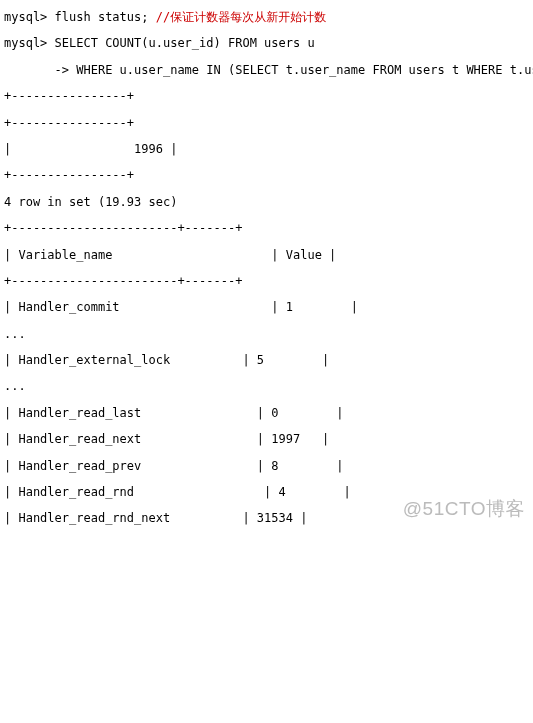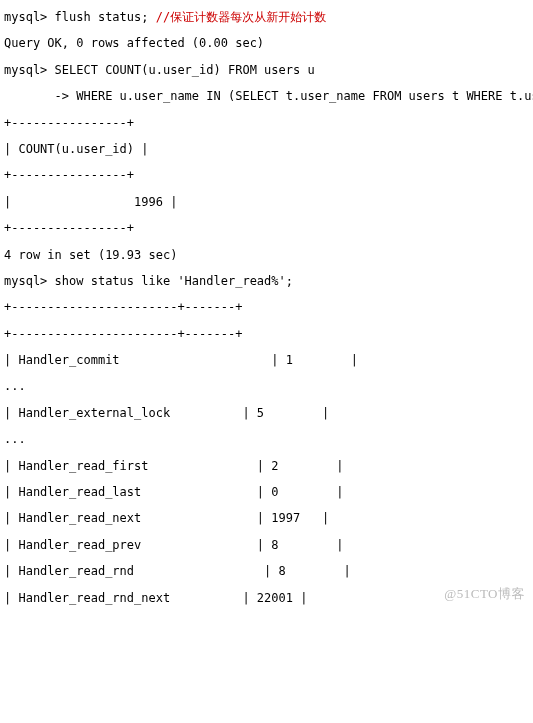--- a/index.html
+++ b/index.html
@@ -14,49 +14,46 @@
     box-sizing: border-box;
     position: relative;
   }
   .line { white-space: pre; }
   .comment { color: #cc0000; }
   .watermark {
     position: absolute;
     right: 8px;
     bottom: 6px;
     color: #bbb;
-    font-size: 13px;
-    font-family: Liberation Serif, serif;
+    font-size: 19px;
+    font-family: Liberation Sans, sans-serif;
     letter-spacing: 0.5px;
   }
 </style>
 </head>
 <body>
 
 <div id="content">
     <div class="line"><span>mysql&gt; flush status; </span><span class="comment">//保证计数器每次从新开始计数</span></div>
-    <div class="line"><span>Query OK, 0 rows affected (0.00 sec)</span></div>
     <div class="line"><span></span></div>
     <div class="line"><span>mysql&gt; SELECT COUNT(u.user_id) FROM users u</span></div>
     <div class="line"><span>       -&gt; WHERE u.user_name IN (SELECT t.user_name FROM users t WHERE t.user_id &lt; 2000);</span></div>
     <div class="line"><span>+----------------+</span></div>
-    <div class="line"><span>| COUNT(u.user_id) |</span></div>
     <div class="line"><span>+----------------+</span></div>
     <div class="line"><span>|                 1996 |</span></div>
     <div class="line"><span>+----------------+</span></div>
     <div class="line"><span>4 row in set (19.93 sec)</span></div>
     <div class="line"><span></span></div>
-    <div class="line"><span>mysql&gt; show status like 'Handler_read%';</span></div>
     <div class="line"><span>+-----------------------+-------+</span></div>
+    <div class="line"><span>| Variable_name                      | Value |</span></div>
     <div class="line"><span>+-----------------------+-------+</span></div>
     <div class="line"><span>| Handler_commit                     | 1        |</span></div>
     <div class="line"><span>...</span></div>
     <div class="line"><span>| Handler_external_lock          | 5        |</span></div>
     <div class="line"><span>...</span></div>
-    <div class="line"><span>| Handler_read_first               | 2        |</span></div>
     <div class="line"><span>| Handler_read_last                | 0        |</span></div>
     <div class="line"><span>| Handler_read_next                | 1997   |</span></div>
     <div class="line"><span>| Handler_read_prev                | 8        |</span></div>
-    <div class="line"><span>| Handler_read_rnd                  | 8        |</span></div>
-    <div class="line"><span>| Handler_read_rnd_next          | 22001 |</span></div>
+    <div class="line"><span>| Handler_read_rnd                  | 4        |</span></div>
+    <div class="line"><span>| Handler_read_rnd_next          | 31534 |</span></div>
   </div>
 
 <div class="watermark">@51CTO博客</div>
 
 </body></html>

